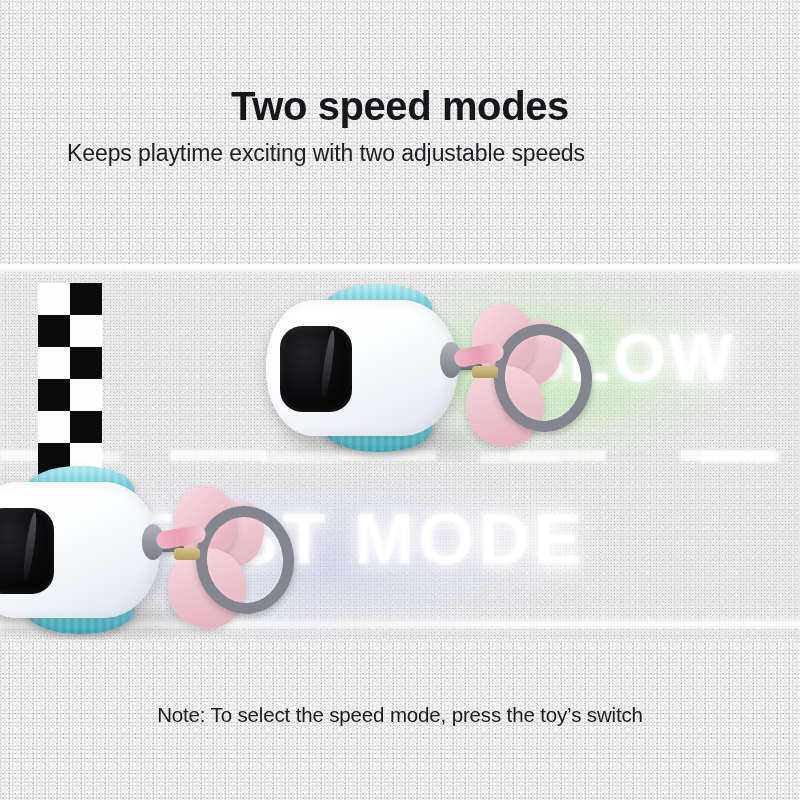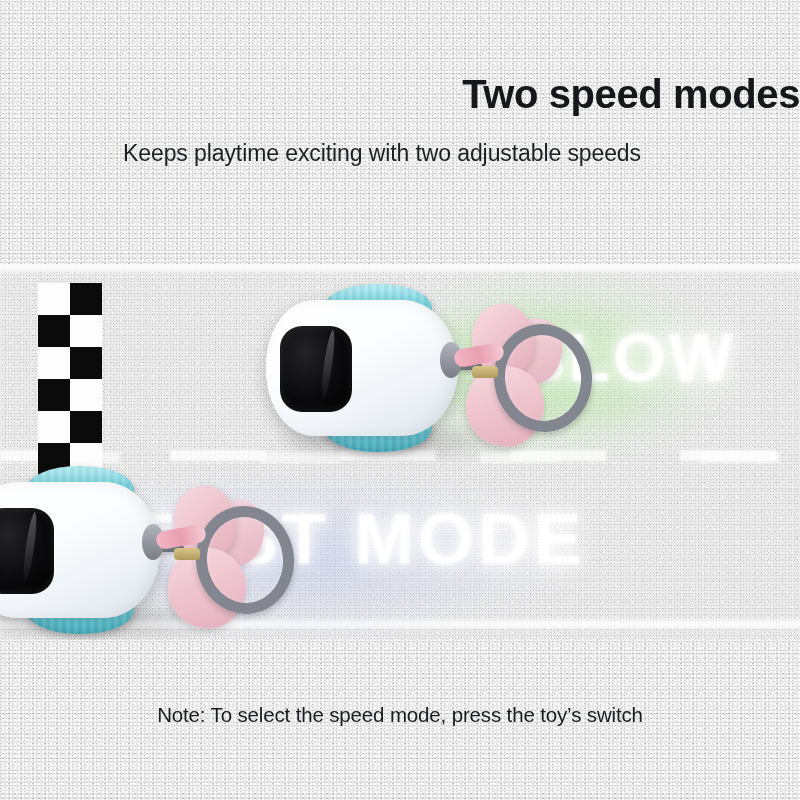--- a/index.html
+++ b/index.html
@@ -39,35 +39,35 @@
     position: absolute;
     left: 0;
     width: 800px;
     z-index: 6;
   }
   .panel-top { top: 0; height: 264px; }
   .panel-bottom { top: 640px; height: 160px; }
 
   .headline {
     position: absolute;
-    top: 72px;
-    left: 0;
-    width: 800px;
-    text-align: right;
+    top: 84px;
+    left: 0;
+    width: 800px;
+    text-align: center;
     font-size: 40px;
     font-weight: bold;
     color: #15171a;
     letter-spacing: -0.4px;
     z-index: 9;
   }
   .subhead {
     position: absolute;
     top: 140px;
     left: 0;
-    width: 764px;
+    width: 652px;
     text-align: center;
     font-size: 23px;
     font-weight: normal;
     color: #1d2024;
     letter-spacing: -0.1px;
     z-index: 9;
   }
   .note {
     position: absolute;
     top: 700px;

